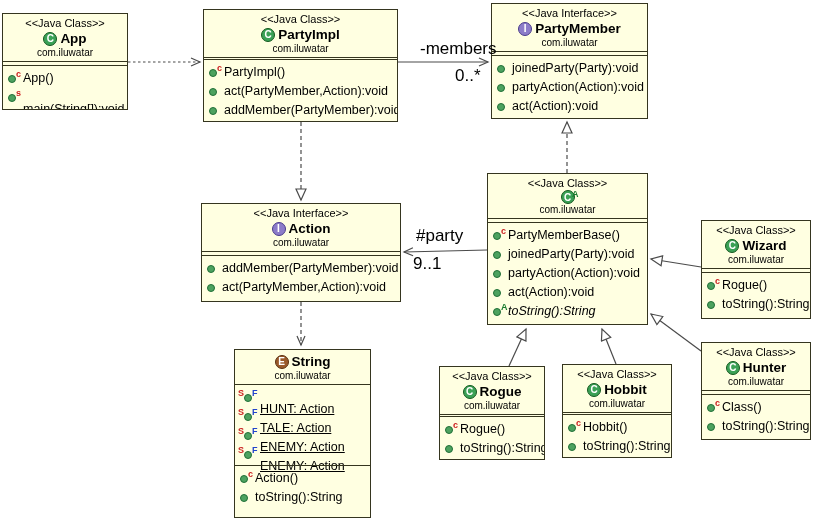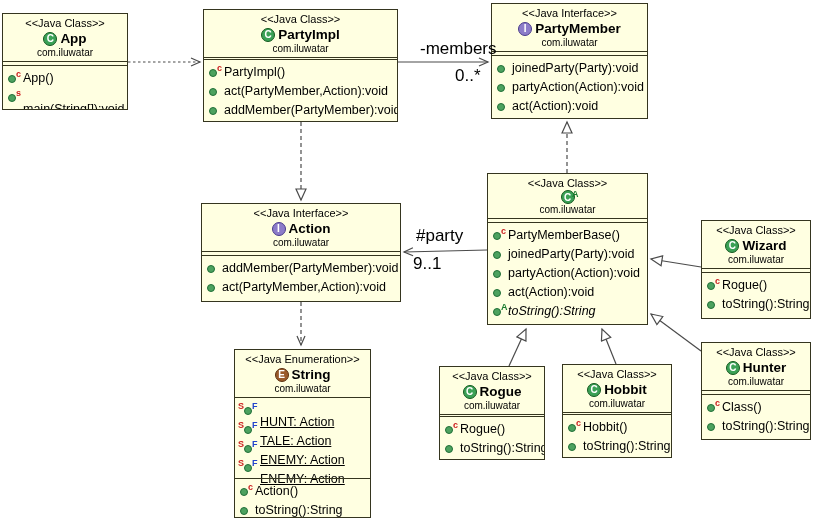--- a/index.html
+++ b/index.html
@@ -327,21 +327,20 @@
         <div class="mrow">
           <span class="micon">
             <span class="dot" style="background: rgb(77, 162, 95); border: 1px solid rgb(32, 111, 55);"></span>
           </span>
           <span class="mlabel">toString():String</span>
         </div>
       </div>
     </div>
     <div class="uml-box" style="left: 234px; top: 349px; width: 137px; height: 169px;">
       <div class="hdr">
-        <div class="stereo">&lt;&lt;Java Enumeration&gt;&gt;</div>
         <div class="cname">
           <span class="hicon" style="background: rgb(154, 90, 42); border: 1px solid rgb(92, 48, 16);">E</span>
           <span class="nm">String</span>
         </div>
         <div class="pkg">com.iluwatar</div>
       </div>
       <div class="comp">
         <div class="mrow">
           <span class="micon wide">
             <span class="sup l" style="color: rgb(204, 34, 34);">S</span>

